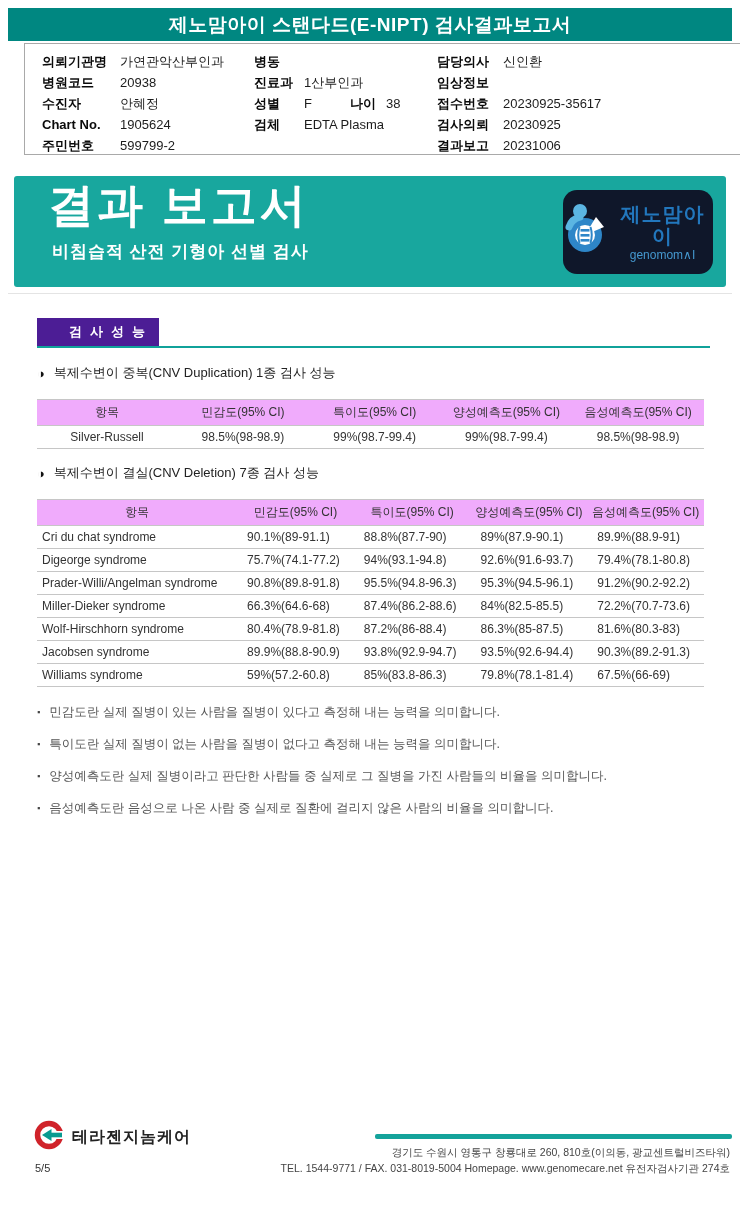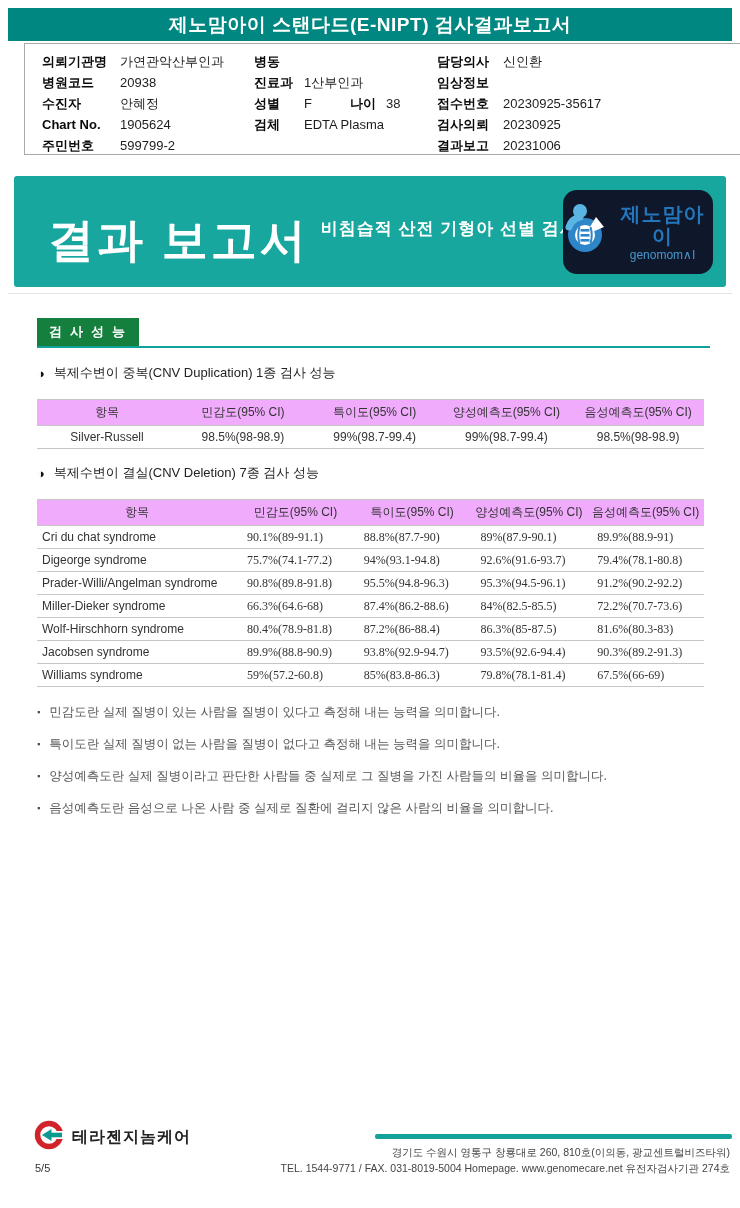--- a/index.html
+++ b/index.html
@@ -20,52 +20,52 @@
   .info-row .lbl{font-weight:bold;color:#0a0a0a;}
   .col-left .lbl{width:78px;}
   .col-middle .lbl{width:50px;}
   .col-right .lbl{width:66px;}
   .info-row .val{color:#1c1c1c;}
   .info-row .lbl2{width:36px;margin-left:28px;}
   .col-middle .val{min-width:18px;}
 
   
   .banner{position:absolute;left:14px;top:176px;width:712px;height:111px;background:#18a79e;border-radius:3px;}
-  .banner-text{position:absolute;left:34px;bottom:24px;display:flex;align-items:flex-start;gap:12px;color:#fff;}
+  .banner-text{position:absolute;left:34px;bottom:24px;display:flex;align-items:flex-end;gap:12px;color:#fff;flex-direction:column;}
   .banner-title{font-size:46px;font-weight:bold;letter-spacing:3px;line-height:1;}
   .banner-subtitle{font-size:17px;font-weight:bold;letter-spacing:1px;}
   .logo-card{position:absolute;top:14px;right:13px;width:150px;height:84px;background:#0f172a;border-radius:14px;
              display:flex;align-items:center;justify-content:center;gap:7px;}
   .logo-texts{text-align:center;}
   .logo-kr{color:#2277bd;font-weight:bold;font-size:20px;letter-spacing:1px;line-height:1.1;}
   .logo-en{color:#4598cf;font-size:12px;margin-top:1px;}
   .banner-sep{position:absolute;left:8px;right:8px;top:293px;border-top:1px solid #e4e4e4;}
 
   
   .section-wrap{position:absolute;left:37px;top:318px;width:673px;border-bottom:2px solid #10a29a;}
-  .section-box{display:inline-block;background:#15803d;color:#fff;font-weight:bold;font-size:13px;
-               letter-spacing:8px;padding:5px 6px 5px 12px;}
+  .section-box{display:inline-block;background:#4c1d95;color:#fff;font-weight:bold;font-size:13px;
+               letter-spacing:8px;padding:5px 6px 5px 32px;}
 
   
   .caption{position:absolute;left:37px;display:flex;align-items:center;gap:9px;font-size:13px;color:#222;}
   .caption .bullet{font-size:13px;color:#111;}
   .caption1{top:364px;}
   .caption2{top:464px;}
 
   
   table{border-collapse:collapse;font-size:12px;color:#333;table-layout:fixed;}
   .table1{position:absolute;left:37px;top:399px;width:667px;}
   .table2{position:absolute;left:37px;top:499px;width:667px;}
   thead th{background:#f0abfc;border-top:1px solid #c6c6c6;border-bottom:1px solid #c6c6c6;
            font-weight:normal;height:23px;text-align:center;overflow:hidden;}
   tbody td{border-bottom:1px solid #c6c6c6;height:20px;overflow:hidden;white-space:nowrap;}
   .table1 tbody td{text-align:center;}
   .table2 tbody td{text-align:left;}
   .table2 tbody td:first-child{padding-left:5px;}
-  .table2 tbody td:not(:first-child){padding-left:10px;font-family:Liberation Serif, serif;}
+  .table2 tbody td:not(:first-child){padding-left:10px;}
   .table1 col.c0{width:21%;} .table1 col.cx{width:19.75%;}
   .table2 col.c0{width:30%;} .table2 col.cx{width:17.5%;}
 
   
   .notes{position:absolute;left:37px;top:705px;width:668px;}
   .note{display:flex;gap:9px;font-size:12.5px;color:#555;margin-bottom:17px;line-height:15px;}
   .note .nbullet{font-size:9px;line-height:15px;color:#444;}
 
   
   .footer{position:absolute;left:0;top:1118px;width:740px;height:75px;}

